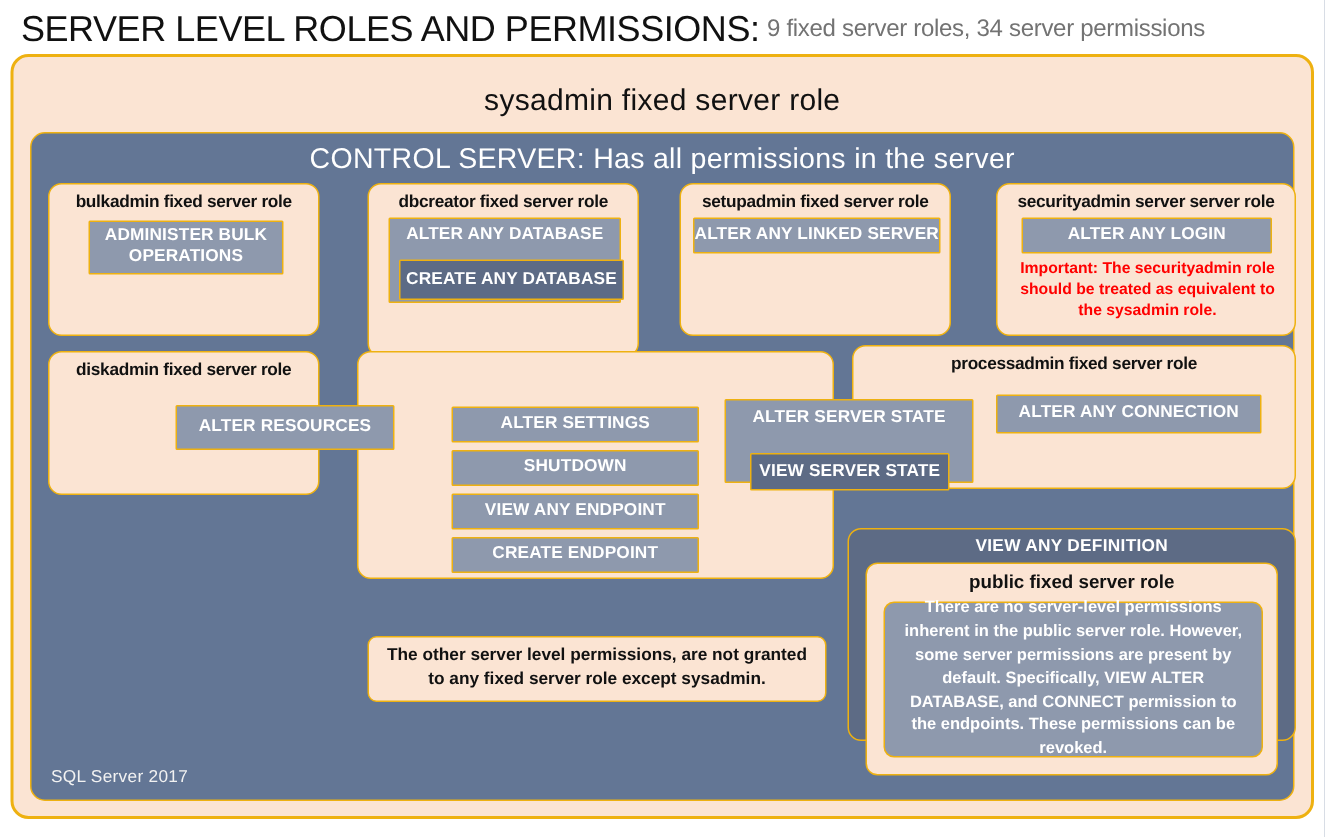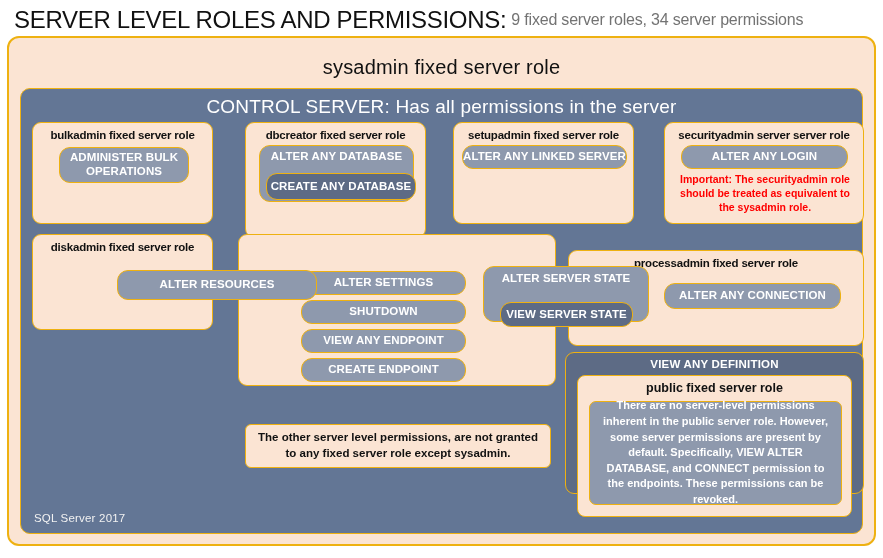--- a/index.html
+++ b/index.html
@@ -43,21 +43,21 @@
     background:#fbe4d3;border:1.5px solid #eeb111;border-radius:9px;
   }
   .role-title{
     position:absolute;left:0;right:0;top:6px;
     text-align:center;font-size:11.5px;font-weight:bold;color:#111;
     letter-spacing:-0.2px;
   }
 
   
   .perm{
-    background:#8e99ad;border:1.5px solid #eeb111;border-radius:11px;
+    background:#8e99ad;border:1.5px solid #eeb111;border-radius:1px;
     color:#ffffff;font-weight:bold;font-size:11.5px;
     display:flex;align-items:center;justify-content:center;
     text-align:center;line-height:1.18;letter-spacing:.1px;
     box-sizing:border-box;
   }
   .perm.dark{background:#5d6b85;}
 
   
   #securityadmin-note{
     color:#ff0000;font-weight:bold;font-size:10.5px;line-height:1.32;
@@ -139,26 +139,26 @@
   <div class="role-title">diskadmin fixed server role</div>
 </div>
 
 <div class="abs role-card" style="left:238px;top:234px;width:318px;height:152px;">
   <div class="abs perm" style="left:62px;top:36px;width:165px;height:24px;">ALTER SETTINGS</div>
   <div class="abs perm" style="left:62px;top:65px;width:165px;height:24px;">SHUTDOWN</div>
   <div class="abs perm" style="left:62px;top:94px;width:165px;height:24px;">VIEW ANY ENDPOINT</div>
   <div class="abs perm" style="left:62px;top:123px;width:165px;height:24px;">CREATE  ENDPOINT</div>
 </div>
 
-<div class="abs role-card" style="left:568px;top:250px;width:296px;height:96px;">
+<div class="abs role-card" style="left:568px;top:230px;width:296px;height:96px;">
   <div class="role-title">processadmin fixed server role</div>
   <div class="abs perm" style="left:95px;top:32px;width:177px;height:26px;">ALTER ANY CONNECTION</div>
 </div>
 
-<div class="abs perm" style="left:117px;top:270px;width:200px;height:30px;">ALTER RESOURCES</div>
+<div class="abs perm" style="left:117px;top:270px;width:146px;height:30px;">ALTER RESOURCES</div>
 
 <div class="abs perm" style="left:483px;top:266px;width:166px;height:56px;align-items:flex-start;padding-top:5px;">ALTER SERVER  STATE</div>
 <div class="abs perm dark" style="left:500px;top:302px;width:133px;height:25px;">VIEW SERVER  STATE</div>
 
 <div class="abs" id="other-perms-note" style="left:245px;top:424px;width:306px;height:44px;">The other server level permissions,  are not granted to any fixed server role except sysadmin.</div>
 
 <div class="abs" id="view-any-definition-box" style="left:565px;top:352px;width:299px;height:142px;">
   <div id="view-any-definition-label">VIEW  ANY DEFINITION</div>
   <div class="abs" id="public-role-card" style="left:11px;top:22px;width:275px;height:142px;">
     <div id="public-role-title">public  fixed server role</div>

